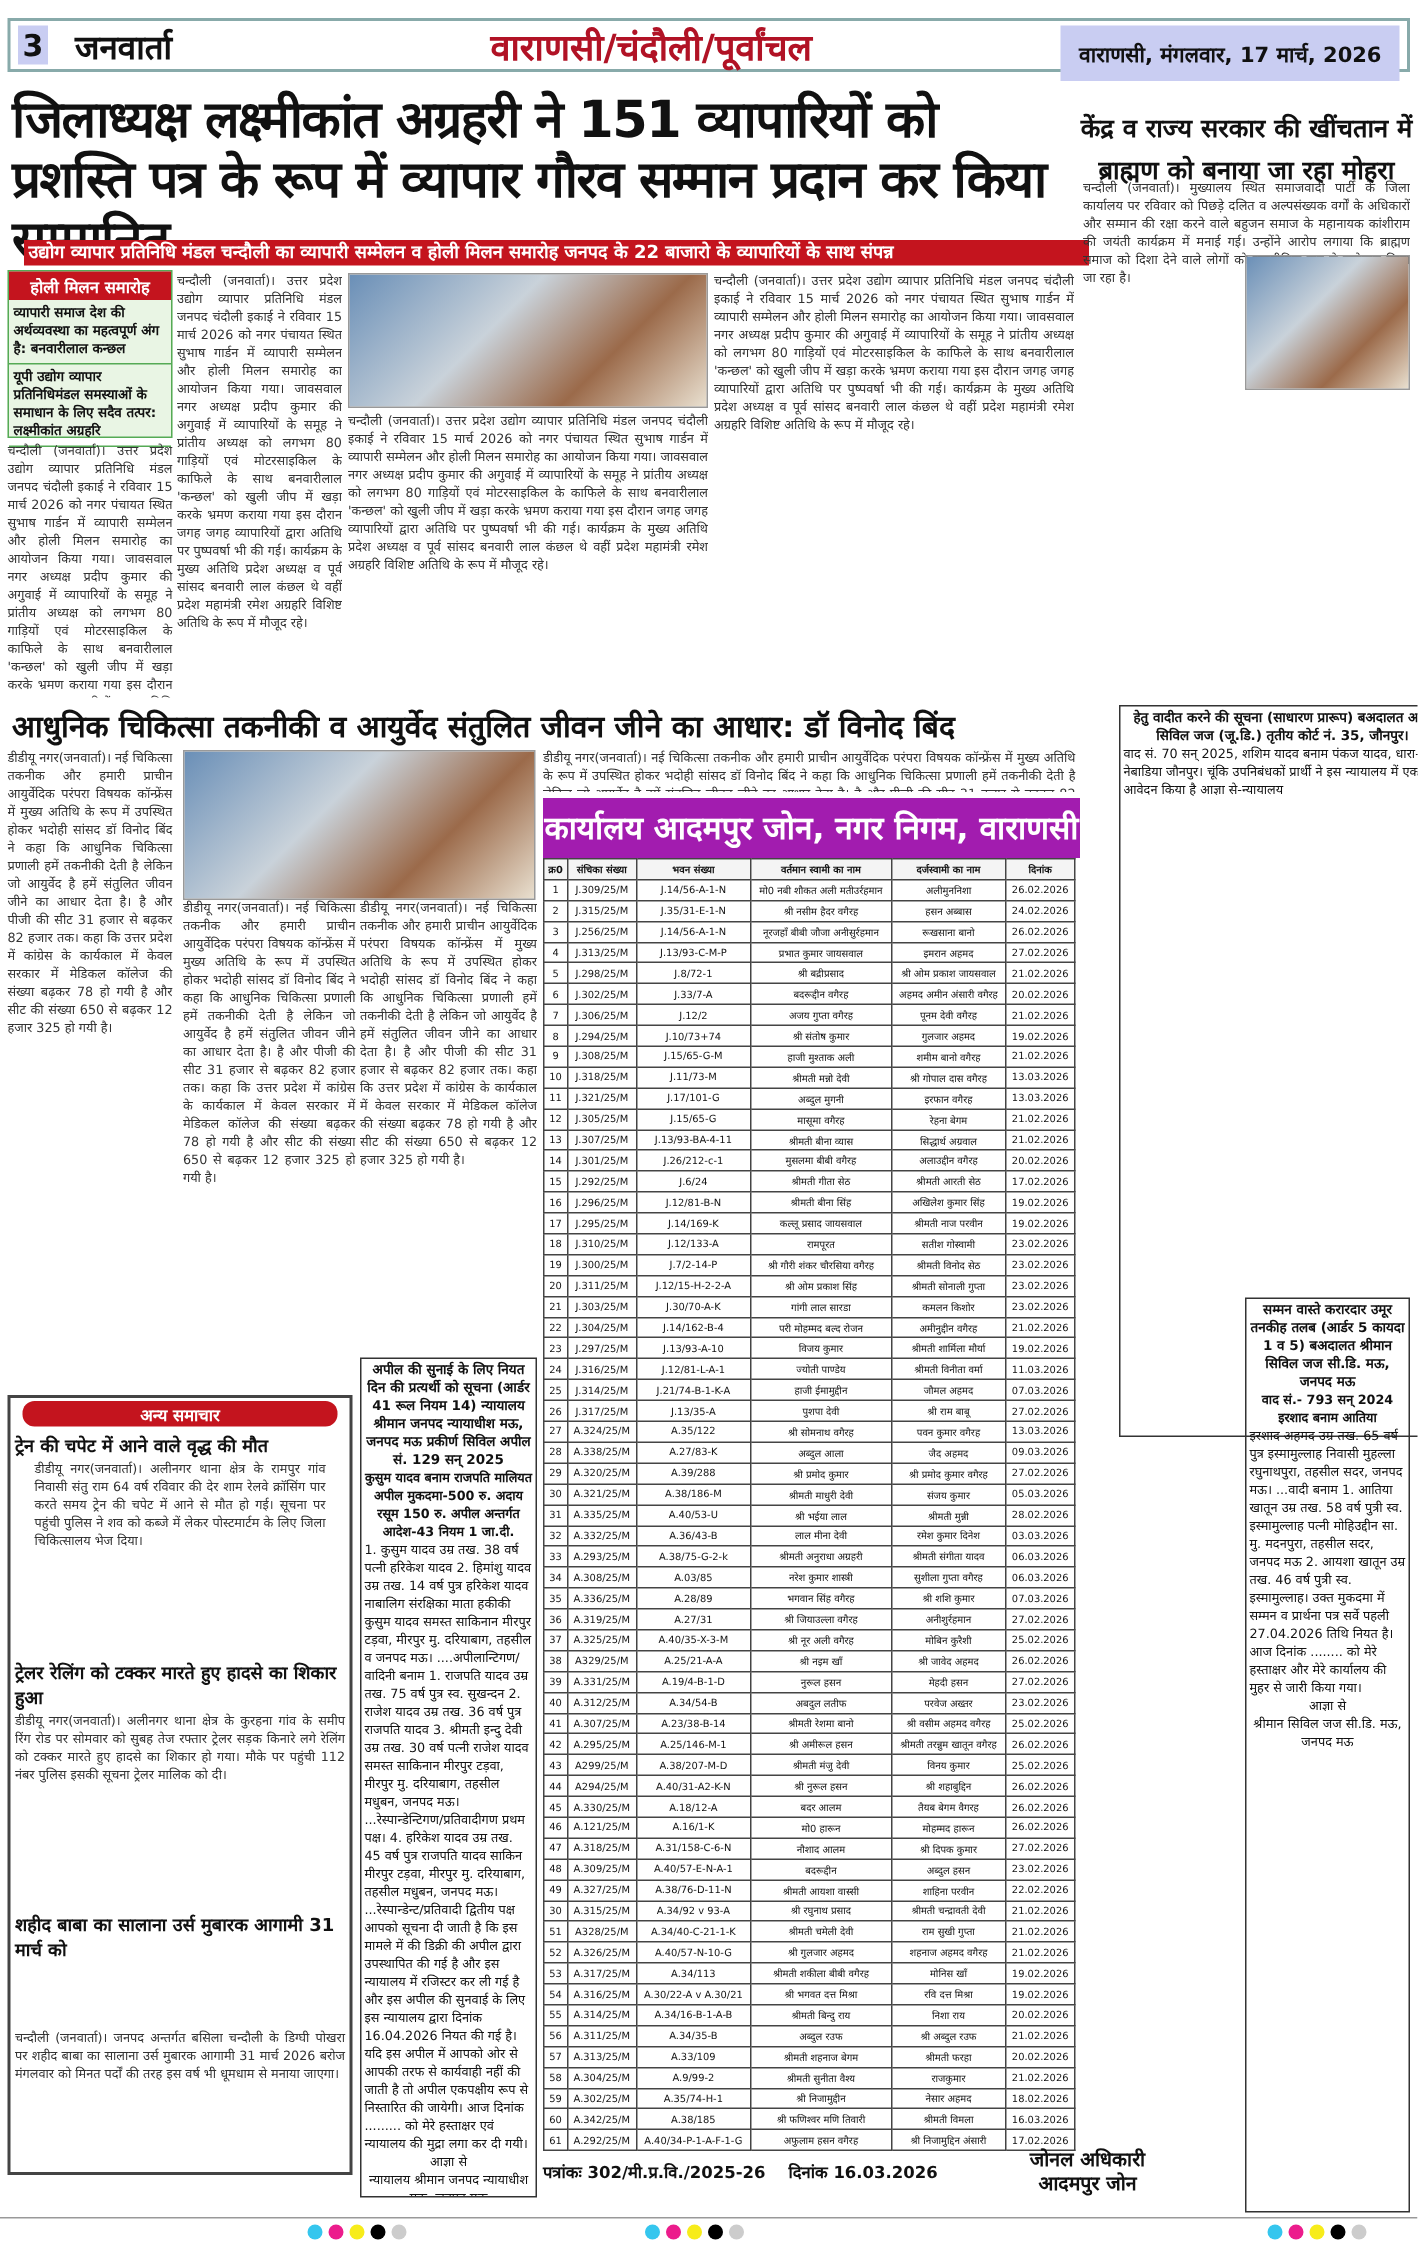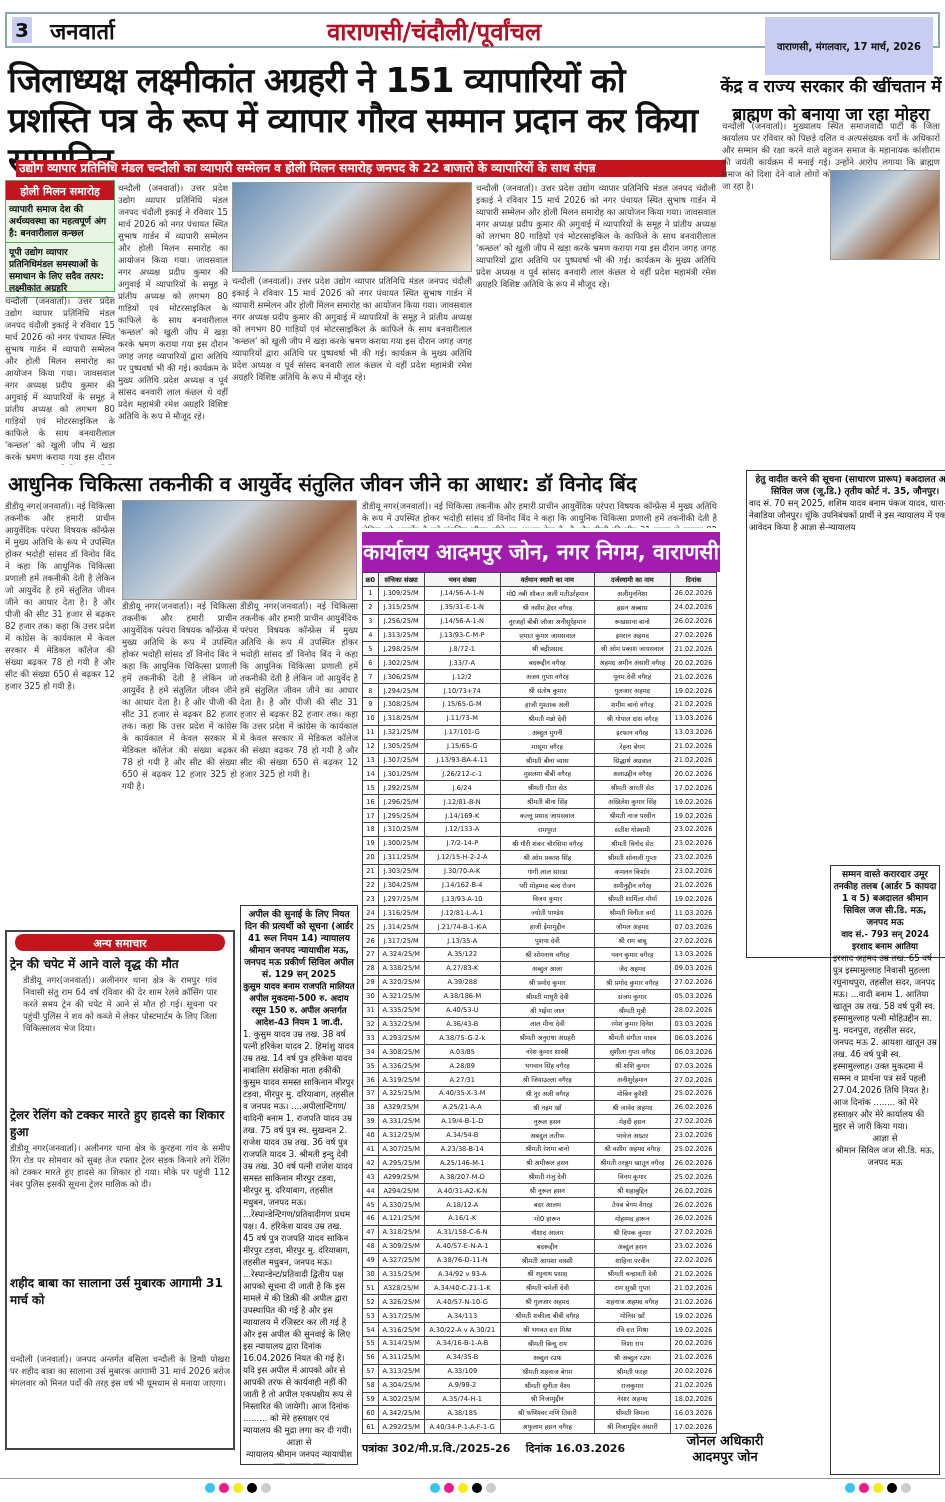--- a/index.html
+++ b/index.html
@@ -1,21 +1,21 @@
 <!DOCTYPE html>
 <html><head>
 <meta charset="utf-8">
 <style>
   * { box-sizing: border-box; margin: 0; padding: 0; }
   body { width: 945px; height: 1502px; background: #fff; font-family: "DejaVu Sans", sans-serif; color: #111; position: relative; overflow: hidden; }
   .masthead { position: absolute; left: 5px; top: 12px; width: 935px; height: 36px; border: 2px solid #8aa; display: flex; align-items: center; padding: 0 5px; }
   .pg { background: #c9cdf2; width: 20px; height: 26px; font-size: 20px; font-weight: bold; text-align: center; line-height: 26px; }
   .paper-name { font-size: 22px; font-weight: bold; margin-left: 18px; }
   .section { position: absolute; left: 320px; font-size: 24px; font-weight: bold; color: #b11225; }
-  .dateline { position: absolute; right: 5px; top: 3px; background: #c9cdf2; padding: 22px 12px; font-size: 10px; font-weight: bold; }
+  .dateline { position: absolute; right: 5px; top: 3px; background: #c9cdf2; padding: 9px 12px; font-size: 14px; font-weight: bold; }
   .headline { position: absolute; left: 8px; top: 60px; width: 700px; font-size: 34px; font-weight: bold; line-height: 40px; letter-spacing: -1px; }
   .subhead-bar { position: absolute; left: 16px; top: 160px; width: 710px; height: 17px; background: #c4141e; color: #fff; font-size: 12px; font-weight: bold; line-height: 17px; padding-left: 3px; white-space: nowrap; overflow: hidden; }
   .side-head { position: absolute; left: 720px; top: 72px; width: 222px; font-size: 17px; font-weight: bold; text-align: center; line-height: 28px; }
   .col-text { position: absolute; font-size: 8.5px; line-height: 12px; color: #333; text-align: justify; overflow: hidden; }
   .greenbox { position: absolute; left: 5px; top: 180px; width: 110px; height: 112px; border: 1px solid #5a5; background: #e9f5e4; }
   .greenbox .hd { background: #c4141e; color: #fff; font-size: 11px; font-weight: bold; text-align: center; padding: 2px; }
   .greenbox .q { font-size: 9px; font-weight: bold; padding: 3px; border-bottom: 1px solid #5a5; line-height: 12px; }
   .photo { position: absolute; background: linear-gradient(135deg,#6a8fb7,#c9d2da 40%,#9b6a4a 70%,#e9e0d0); border: 1px solid #999; }
   .h2 { position: absolute; left: 8px; top: 470px; width: 705px; font-size: 20px; font-weight: bold; }
   .notice-title { position: absolute; left: 362px; top: 532px; width: 358px; height: 40px; background: #a21caf; color: #fff; font-size: 21px; font-weight: bold; text-align: center; line-height: 40px; white-space: nowrap; }

